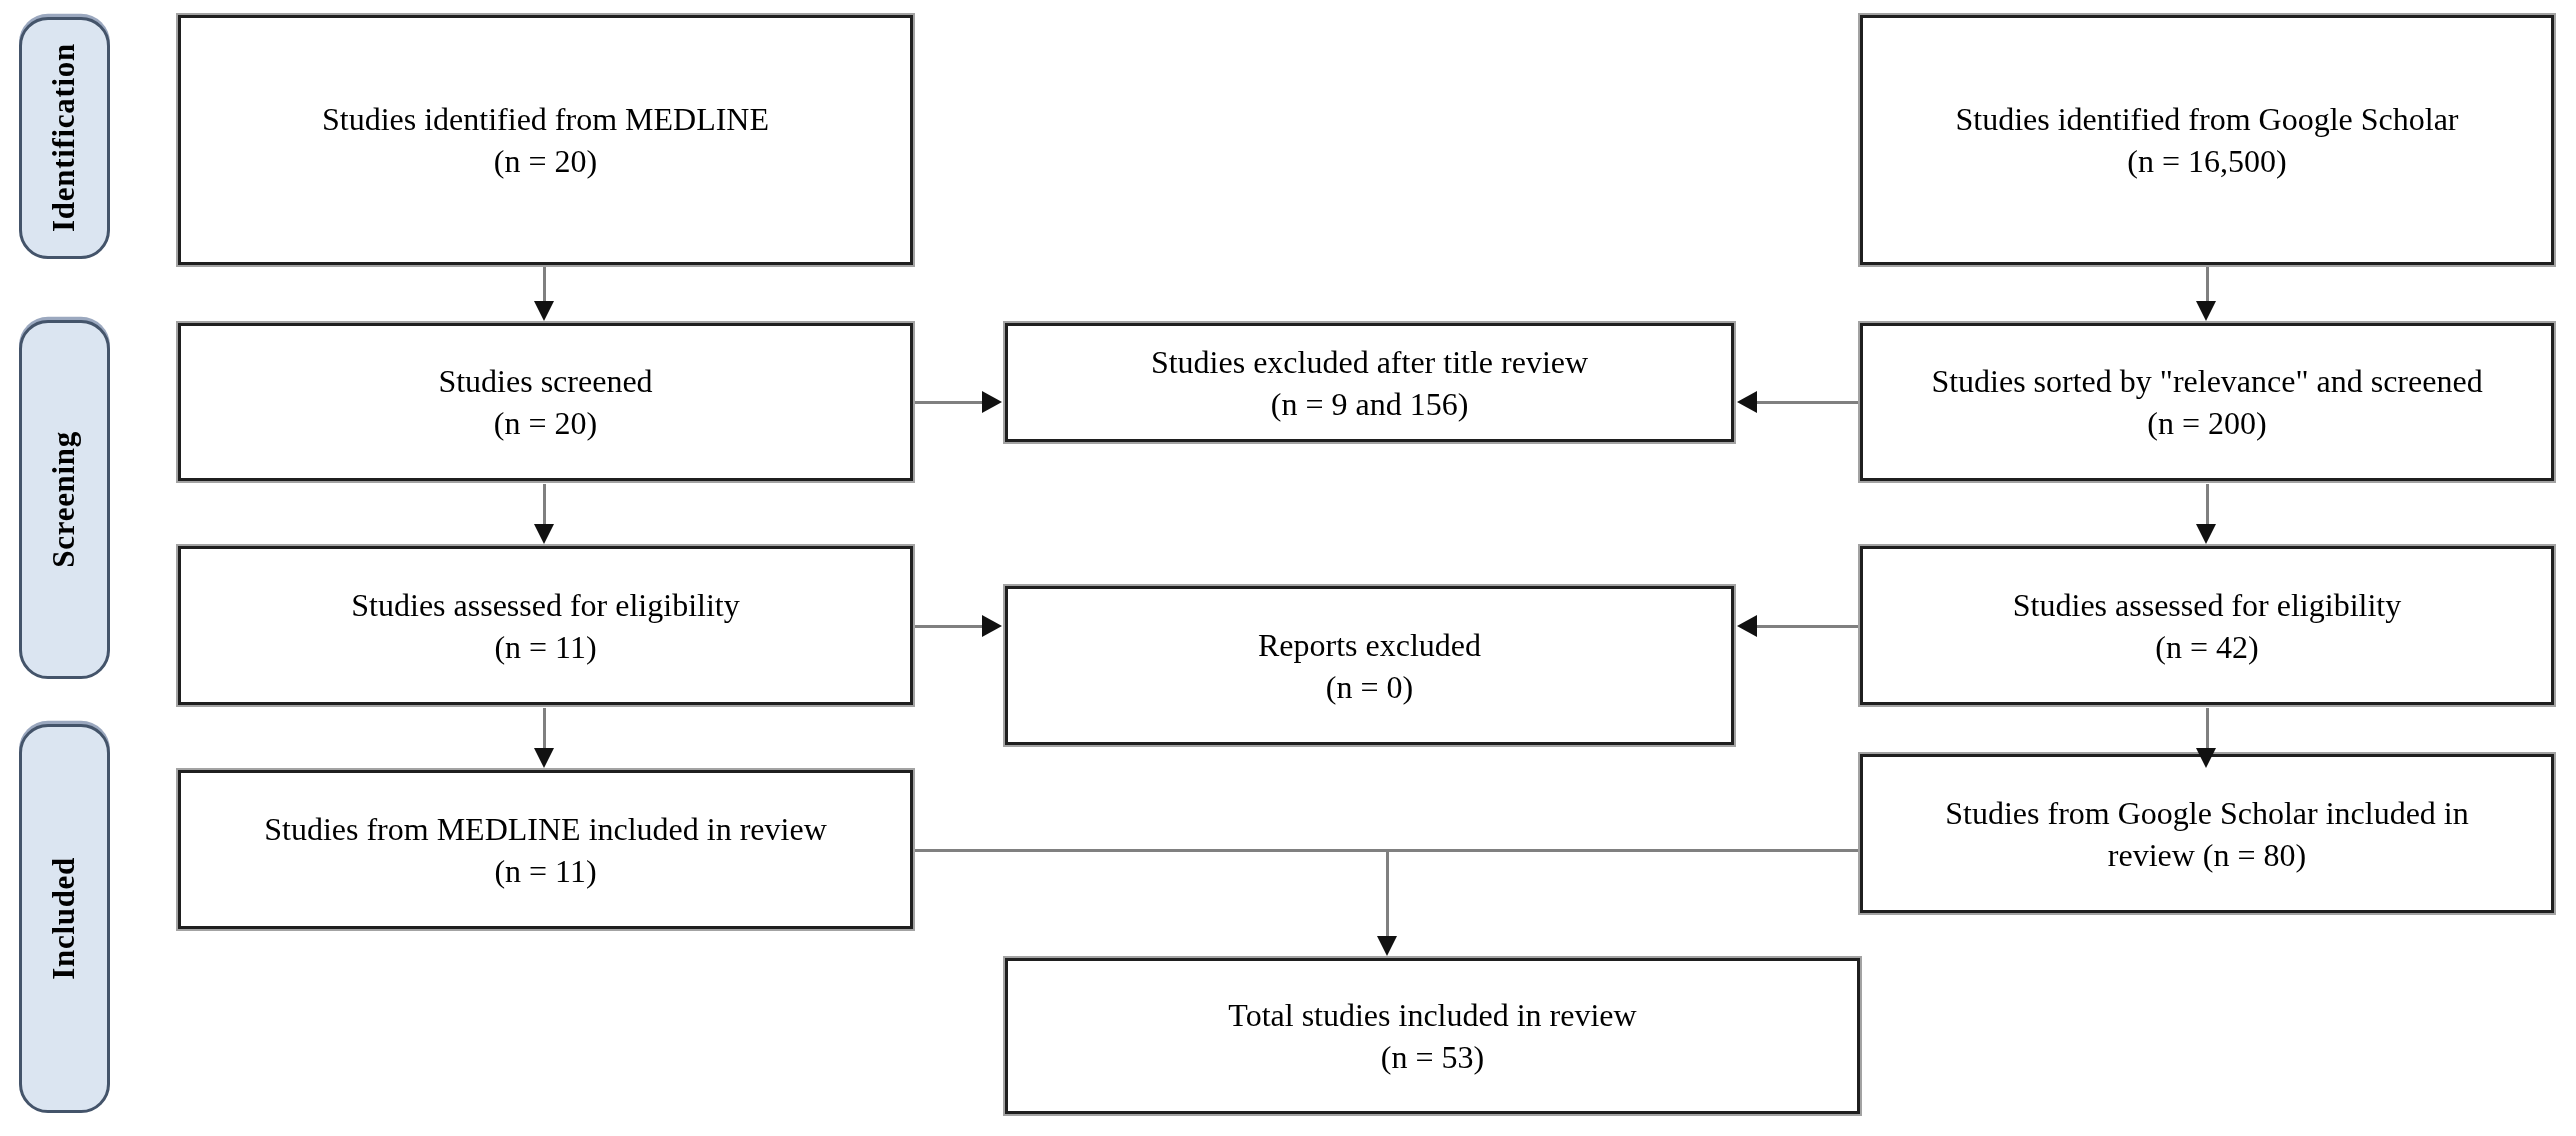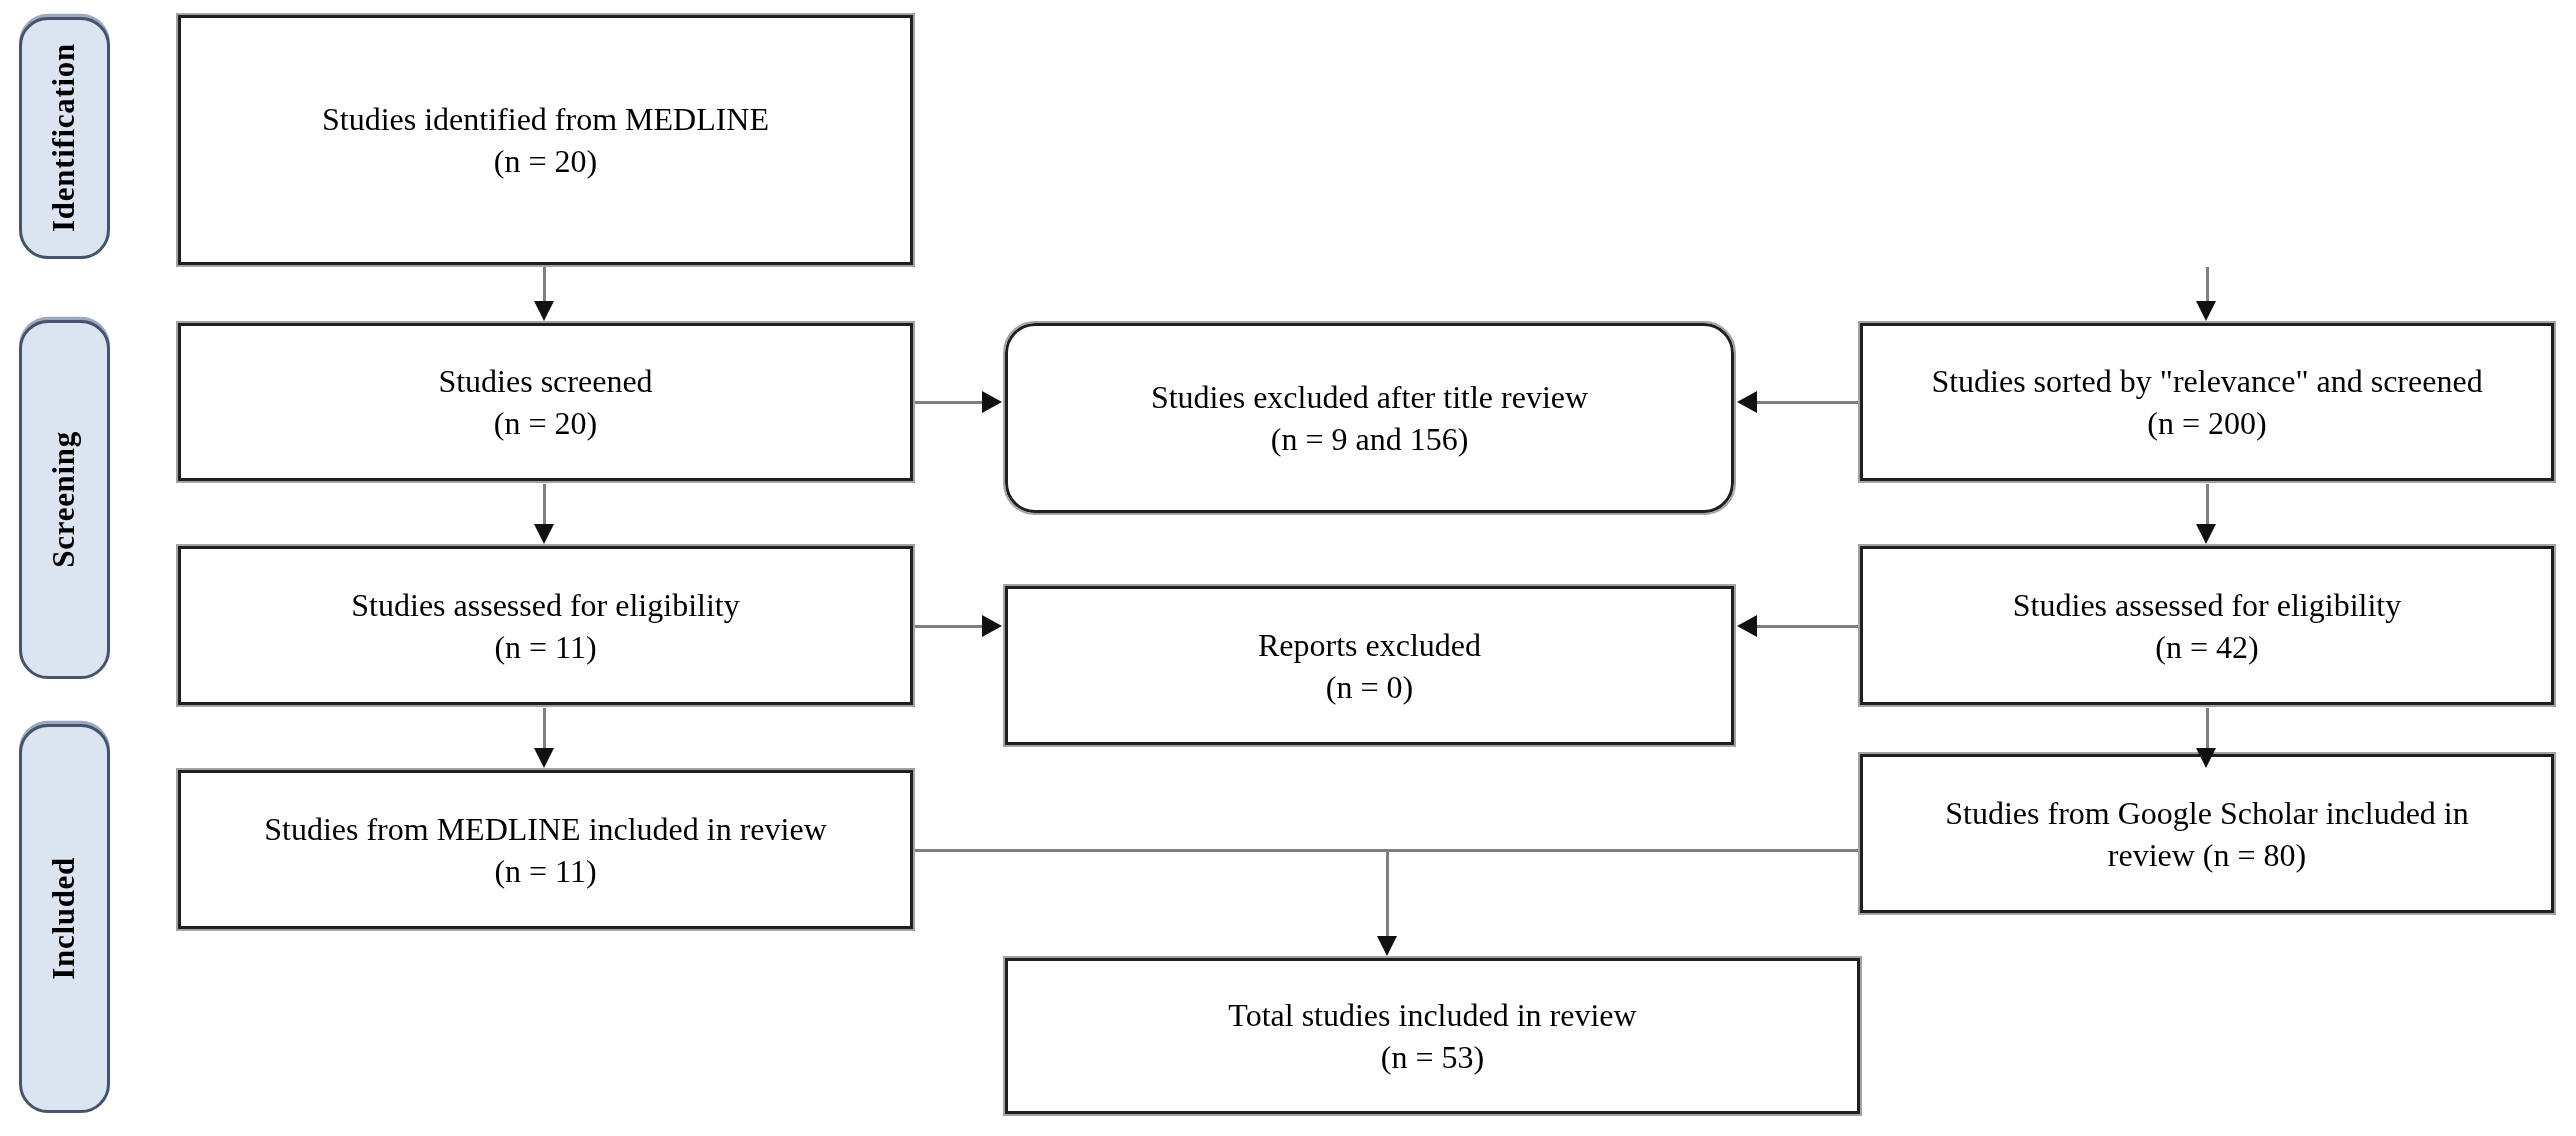--- a/index.html
+++ b/index.html
@@ -63,21 +63,21 @@
 
   
   #stage-identification { left: 18.5px;  top: 16.6px;   width: 91px; height: 242px; }
   #stage-screening      { left: 18.5px;  top: 320px;  width: 91px; height: 359px; }
   #stage-included       { left: 18.5px;  top: 724px; width: 91px; height: 389px; }
 
   
   #box-medline-identified { left: 178px;  top: 14.6px;   width: 735px; height: 250px; }
   #box-gs-identified      { left: 1860px; top: 14.6px;   width: 694px; height: 250px; }
   #box-medline-screened   { left: 178px;  top: 323px;  width: 735px; height: 158px; }
-  #box-excluded-title     { left: 1005px; top: 323px;  width: 729px; height: 190px; border-radius: 30px; }
+  #box-excluded-title     { left: 1005px; top: 323px;  width: 729px; height: 119px; }
   #box-gs-screened        { left: 1860px; top: 323px;  width: 694px; height: 158px; }
   #box-medline-eligibility{ left: 178px;  top: 546px;  width: 735px; height: 159px; }
   #box-reports-excluded   { left: 1005px; top: 546px;  width: 729px; height: 159px; margin-top: 40px; }
   #box-gs-eligibility     { left: 1860px; top: 546px;  width: 694px; height: 159px; }
   #box-medline-included   { left: 178px;  top: 770px; width: 735px; height: 159px; }
   #box-gs-included        { left: 1860px; top: 754px; width: 694px; height: 159px; }
   #box-total              { left: 1005px; top: 958px; width: 855px; height: 156px; }
 
   
   #v-medline-1-line { left: 543px;  top: 267px;  height: 36px; }
@@ -121,20 +121,24 @@
     <span>Screening</span>
   </div>
   <div class="stage" id="stage-included">
     <span>Included</span>
   </div>
 
   <div class="box" id="box-medline-identified">
     <span>Studies identified from MEDLINE</span>
     <span>(n = 20)</span>
   </div>
+  <div class="box" id="box-gs-identified">
+    <span>Studies identified from Google Scholar</span>
+    <span>(n = 16,500)</span>
+  </div>
 
   <div class="box" id="box-medline-screened">
     <span>Studies screened</span>
     <span>(n = 20)</span>
   </div>
   <div class="box" id="box-excluded-title">
     <span>Studies excluded after title review</span>
     <span>(n = 9 and 156)</span>
   </div>
   <div class="box" id="box-gs-screened">

